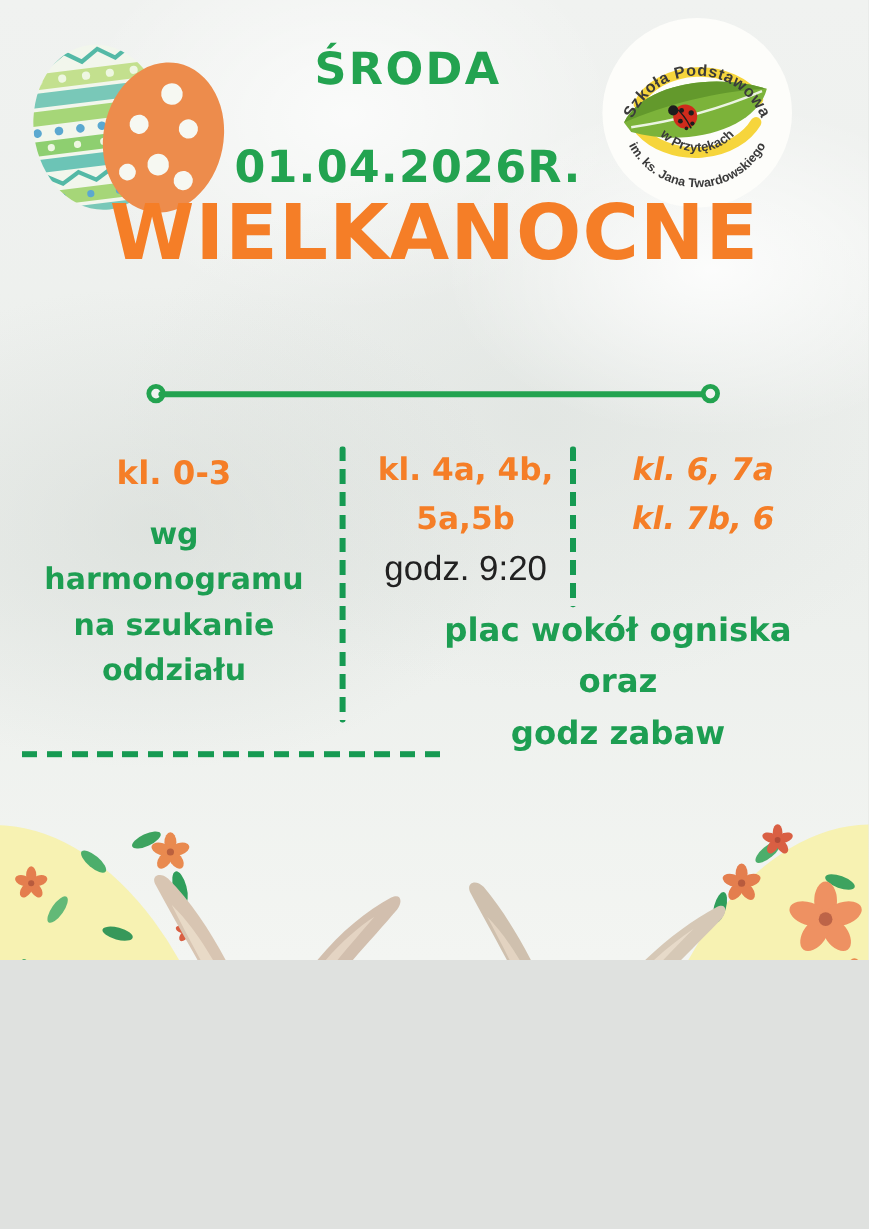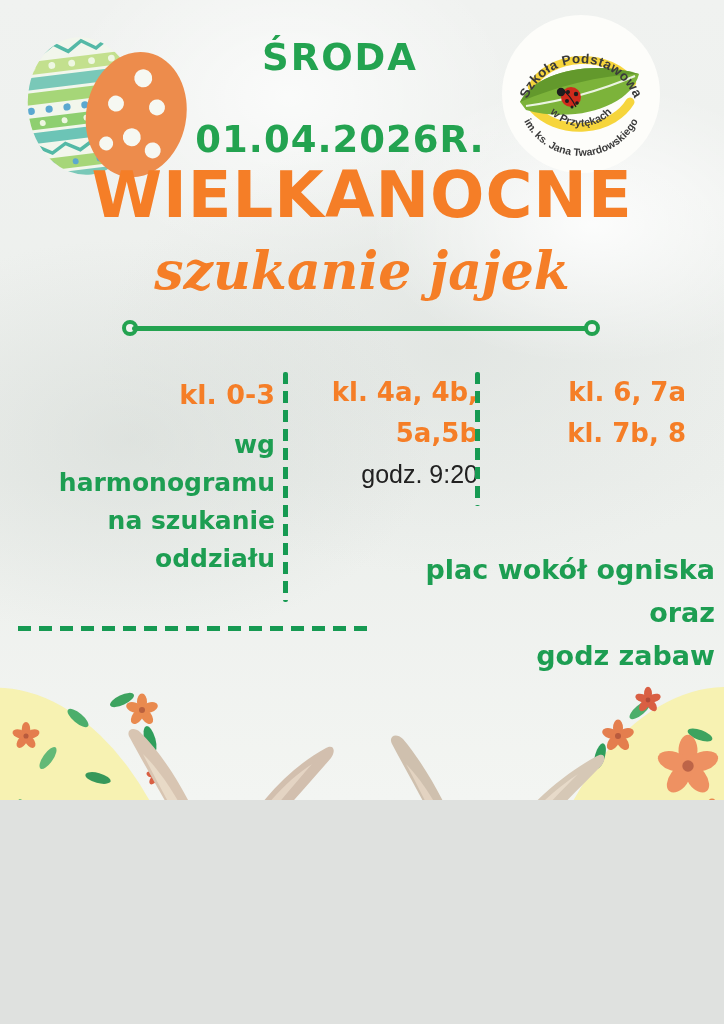--- a/index.html
+++ b/index.html
@@ -24,31 +24,31 @@
     font-size:64px;font-weight:800;color:#f57e27;letter-spacing:1px;}
   .t2{left:12px;top:240px;width:700px;text-align:center;
     font-family:"DejaVu Serif",serif;font-style:italic;font-weight:bold;
     font-size:52px;color:#f57e27;}
   
   .divider{left:125px;top:320px;width:472px;height:16px;}
   .divider .line{position:absolute;left:7px;right:7px;top:6px;height:5px;background:#23a350;border-radius:3px;}
   .divider .ring{position:absolute;width:8px;height:8px;border:4px solid #23a350;border-radius:50%;background:#f1f3f1;top:0;}
   .ring.l{left:-3px}.ring.r{right:-3px}
   
-  .col{text-align:right;color:#1d9e52;font-weight:bold;}
+  .col{text-align:center;color:#1d9e52;font-weight:bold;}
   .col1{left:15px;top:376px;width:260px;font-size:25px;line-height:38px;}
   .col1 .cls{font-size:27px;color:#f57e27;margin-bottom:12px;}
   .col2{left:298px;top:372px;width:180px;font-size:26px;line-height:41px;}
-  .col3{left:486px;top:372px;width:200px;font-size:26px;line-height:41px;}
+  .col3{left:486px;top:372px;width:200px;font-size:26px;line-height:41px;font-style:italic;}
   .col .cls2{color:#f57e27;}
-  .col .time{color:#212121;font-weight:normal;font-family:"Liberation Sans",sans-serif;font-size:25px;}
+  .col .time{color:#212121;font-weight:normal;font-family:"Liberation Sans",sans-serif;font-size:29px;}
   .vdash{width:5px;background:repeating-linear-gradient(180deg,#169a52 0 12px,transparent 12px 19px);border-radius:2px;}
   .v1{left:283px;top:372px;height:230px;}
   .v2{left:475px;top:372px;height:134px;}
-  .loc{left:315px;top:548px;width:400px;text-align:right;color:#1d9e52;
+  .loc{left:315px;top:504px;width:400px;text-align:center;color:#1d9e52;
     font-weight:bold;font-size:27px;line-height:43px;}
   .hdash{left:18px;top:626px;width:356px;height:5px;
     background:repeating-linear-gradient(90deg,#169a52 0 13px,transparent 13px 21px);}
   svg text{font-family:"Liberation Sans",sans-serif;}
 </style>
 </head>
 <body>
 
 <div class="poster">
 
@@ -147,21 +147,20 @@
     </text>
     <text font-size="10.5" font-weight="bold" fill="#3b3b3b">
       <textPath href="#arcBot" startOffset="50%" text-anchor="middle">im. ks. Jana Twardowskiego</textPath>
     </text>
     <text font-size="11" font-weight="bold" fill="#3b3b3b">
       <textPath href="#arcBot2" startOffset="50%" text-anchor="middle">w Przytękach</textPath>
     </text>
   </svg>
 
   <div class="abs t1">WIELKANOCNE</div>
-  <div class="abs t2">szukanie jajek</div>
 
   <div class="abs divider">
     <span class="ring l"></span>
     <span class="line"></span>
     <span class="ring r"></span>
   </div>
 
   <div class="abs col col1">
     <div class="cls">kl. 0-3</div>
     <div>wg harmonogramu</div>
@@ -173,21 +172,21 @@
   <div class="abs col col2">
     <div class="cls2">kl. 4a, 4b,</div>
     <div class="cls2">5a,5b</div>
     <div class="time">godz. 9:20</div>
   </div>
 
   <div class="abs vdash v2"></div>
 
   <div class="abs col col3">
     <div class="cls2">kl. 6, 7a</div>
-    <div class="cls2">kl. 7b, 8</div>
+    <div class="cls2">kl. 7b, 6</div>
   </div>
 
   <div class="abs loc">
     <div>plac wokół ogniska</div>
     <div>oraz</div>
     <div>godz zabaw</div>
   </div>
 
   <div class="abs hdash"></div>
 

